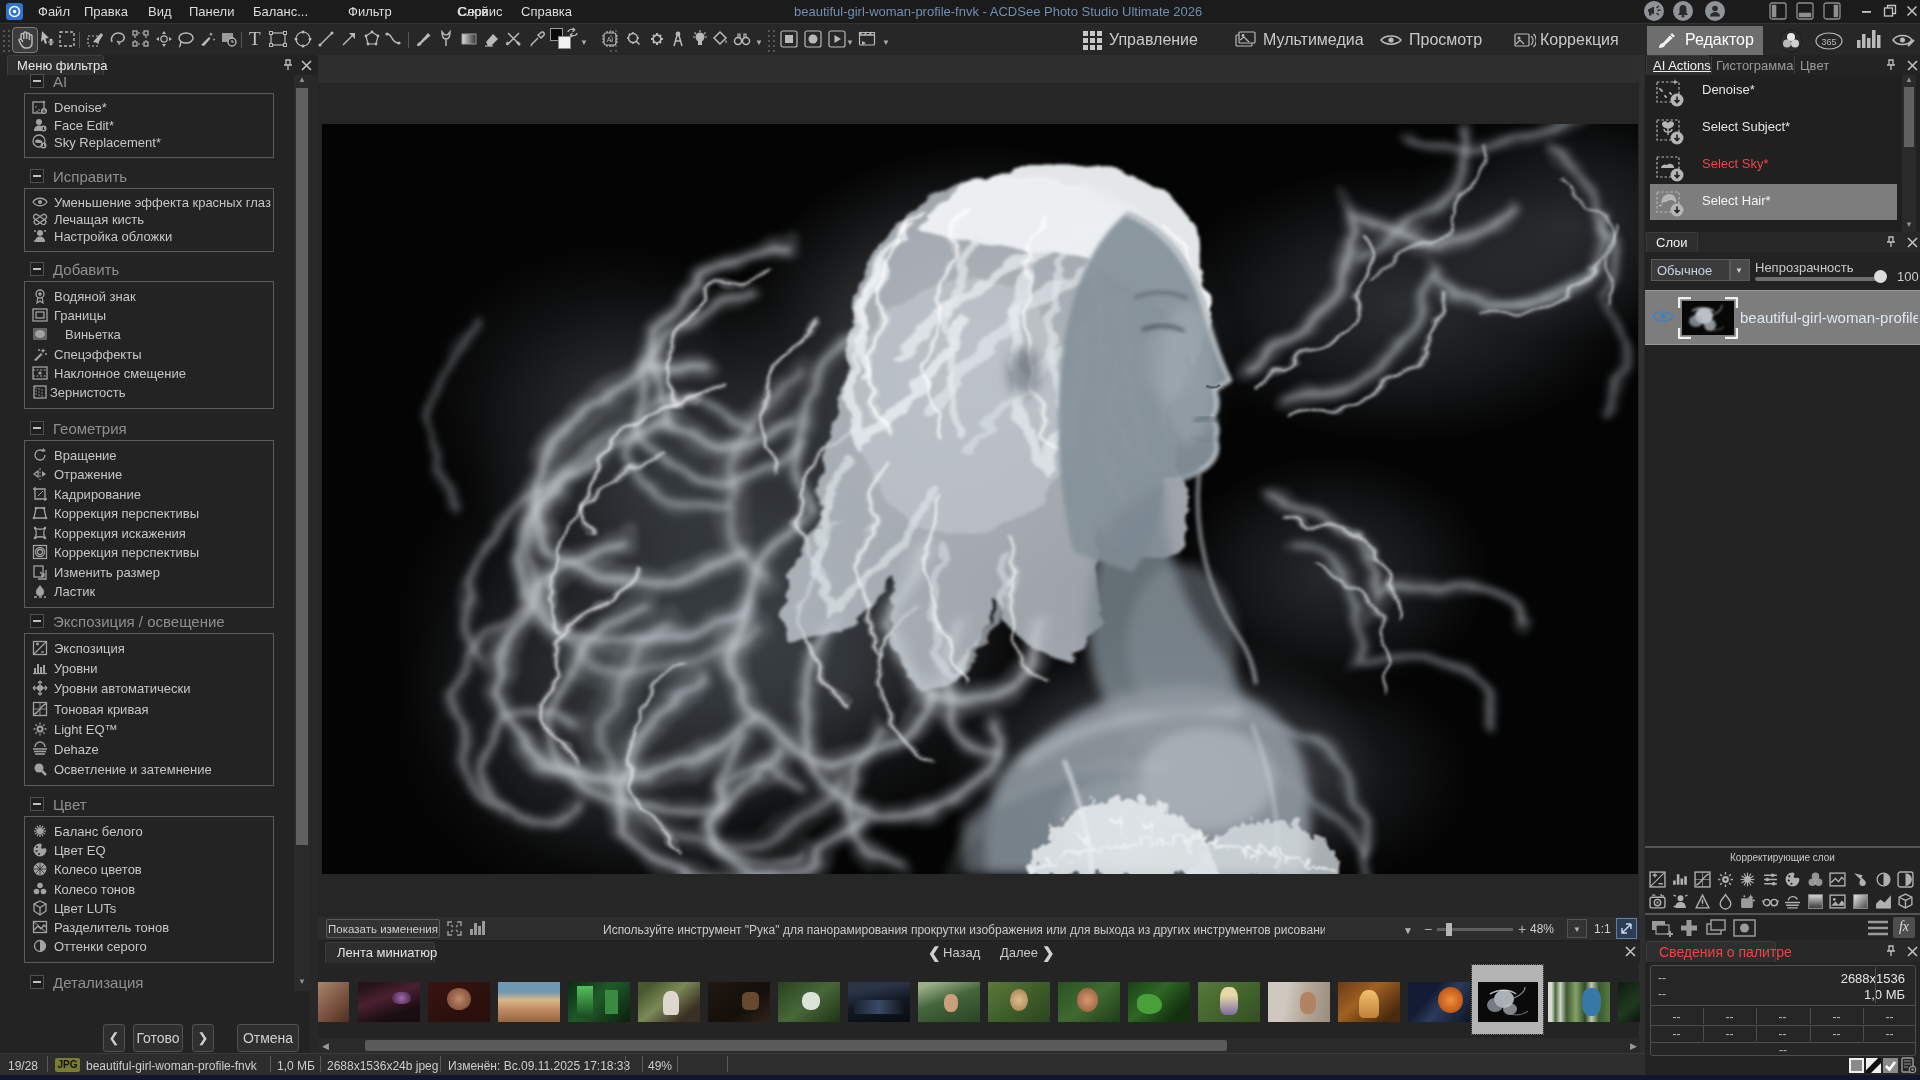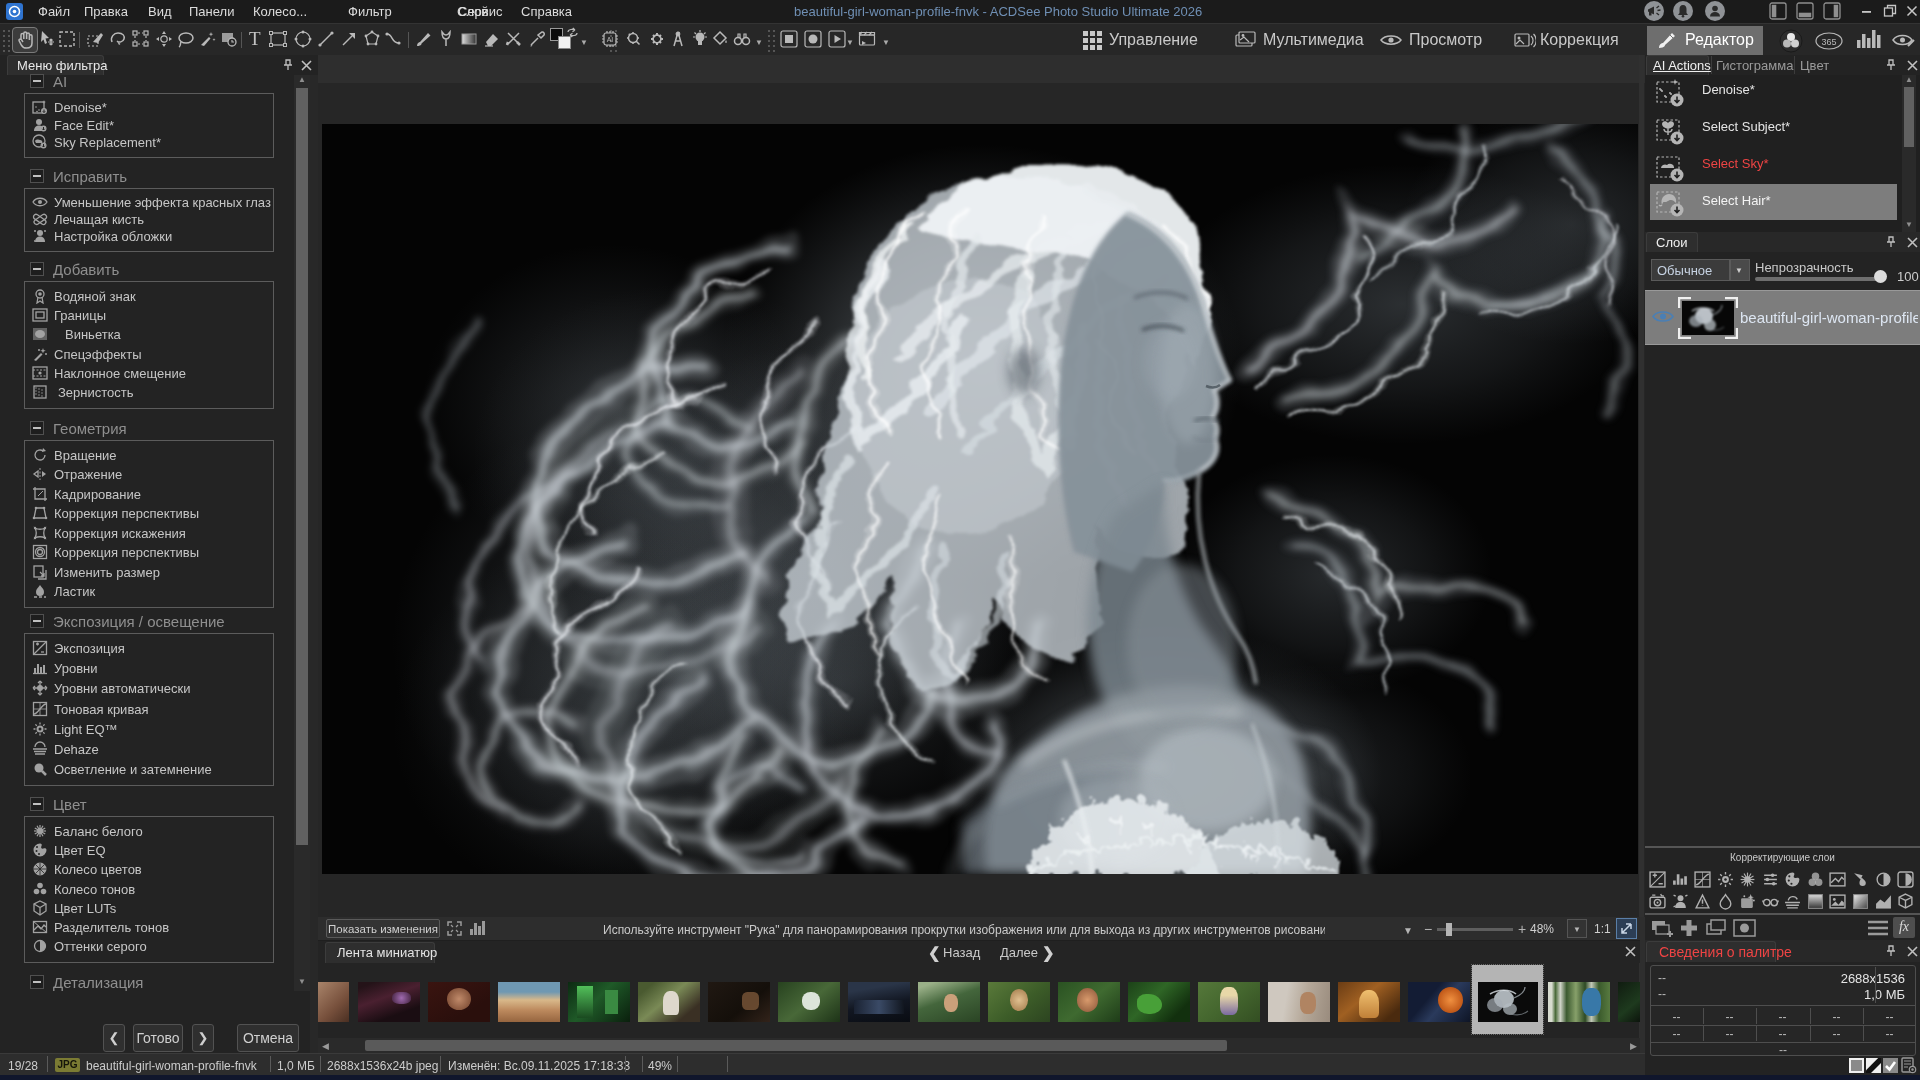--- a/index.html
+++ b/index.html
@@ -33,21 +33,21 @@
 <div id="menubar">
 <svg class="abs" style="left:6px;top:3px;" width="17" height="17">
         <rect x="0" y="0" width="17" height="17" rx="3" fill="#2f74d0"></rect>
         <circle cx="8.5" cy="8.5" r="5" fill="none" stroke="#fff" stroke-width="1.5"></circle>
         <circle cx="8.5" cy="8.5" r="1.8" fill="#fff"></circle>
       </svg>
 <div class="mi" style="left:38px;">Файл</div>
 <div class="mi" style="left:84px;">Правка</div>
 <div class="mi" style="left:148px;">Вид</div>
 <div class="mi" style="left:189px;">Панели</div>
-<div class="mi" style="left:253px;">Колесо...</div>
+<div class="mi" style="left:253px;">Баланс...</div>
 <div class="mi" style="left:348px;">Фильтр</div>
 <div class="mi" style="left:409px;margin-left:48px;">Слой</div>
 <div class="mi" style="left:458px;">Сервис</div>
 <div class="mi" style="left:521px;">Справка</div>
 <div class="mi" style="left:794px; color:#6f8fb4;">beautiful-girl-woman-profile-fnvk - ACDSee Photo Studio Ultimate 2026</div>
 <div class="abs" style="left:1644px;top:1px;width:20px;height:20px;border-radius:50%;background:#8f9296;"></div>
 <div class="abs" style="left:1673px;top:1px;width:20px;height:20px;border-radius:50%;background:#8f9296;"></div>
 <div class="abs" style="left:1705px;top:1px;width:20px;height:20px;border-radius:50%;background:#8f9296;"></div>
 <svg class="abs" style="left:1646px;top:4px;" width="16" height="14" viewBox="0 0 16 14">
         <path d="M2 5.5 L8 2.5 V10.5 L2 7.5 Z" fill="#2a2a2a"></path>
@@ -440,21 +440,21 @@
           <rect x="2" y="2" width="12" height="12" stroke="#a2a2a2" fill="none" stroke-width="1.3"></rect>
           <circle cx="4" cy="4" r=".7" fill="#a2a2a2"></circle>
           <circle cx="7" cy="11" r=".7" fill="#a2a2a2"></circle>
           <circle cx="10" cy="9" r=".7" fill="#a2a2a2"></circle>
           <circle cx="4" cy="7" r=".7" fill="#a2a2a2"></circle>
           <circle cx="7" cy="5" r=".7" fill="#a2a2a2"></circle>
           <circle cx="10" cy="12" r=".7" fill="#a2a2a2"></circle>
           <circle cx="4" cy="10" r=".7" fill="#a2a2a2"></circle>
           <circle cx="7" cy="8" r=".7" fill="#a2a2a2"></circle>
           <circle cx="10" cy="6" r=".7" fill="#a2a2a2"></circle>
-        </svg><span style="margin-left:10px;">Зернистость</span></div>
+        </svg><span style="margin-left:2px;">Зернистость</span></div>
 <div class="minus" style="top:366px;"></div>
 <div class="sect" style="left:53px;top:365px;">Геометрия</div>
 <div class="sbox" style="top:385px;height:168px;"></div>
 <div class="item" style="top:392px;"><svg width="16" height="16" viewBox="0 0 16 16" style="vertical-align:-3px;">
           <path d="M13 8 a5 5 0 1 1 -2-4" stroke="#a2a2a2" fill="none" stroke-width="1.3"></path>
           <path d="M11 1 l3 3 -4 1 Z" fill="#a2a2a2"></path>
         </svg><span style="margin-left:6px;">Вращение</span></div>
 <div class="item" style="top:411px;"><svg width="16" height="16" viewBox="0 0 16 16" style="vertical-align:-3px;">
           <path d="M8 2 v12" stroke="#a2a2a2" stroke-width="1" stroke-dasharray="2 1.5"></path>
           <path d="M6 5 L2 8 l4 3 Z" stroke="#a2a2a2" fill="none" stroke-width="1.3"></path>

